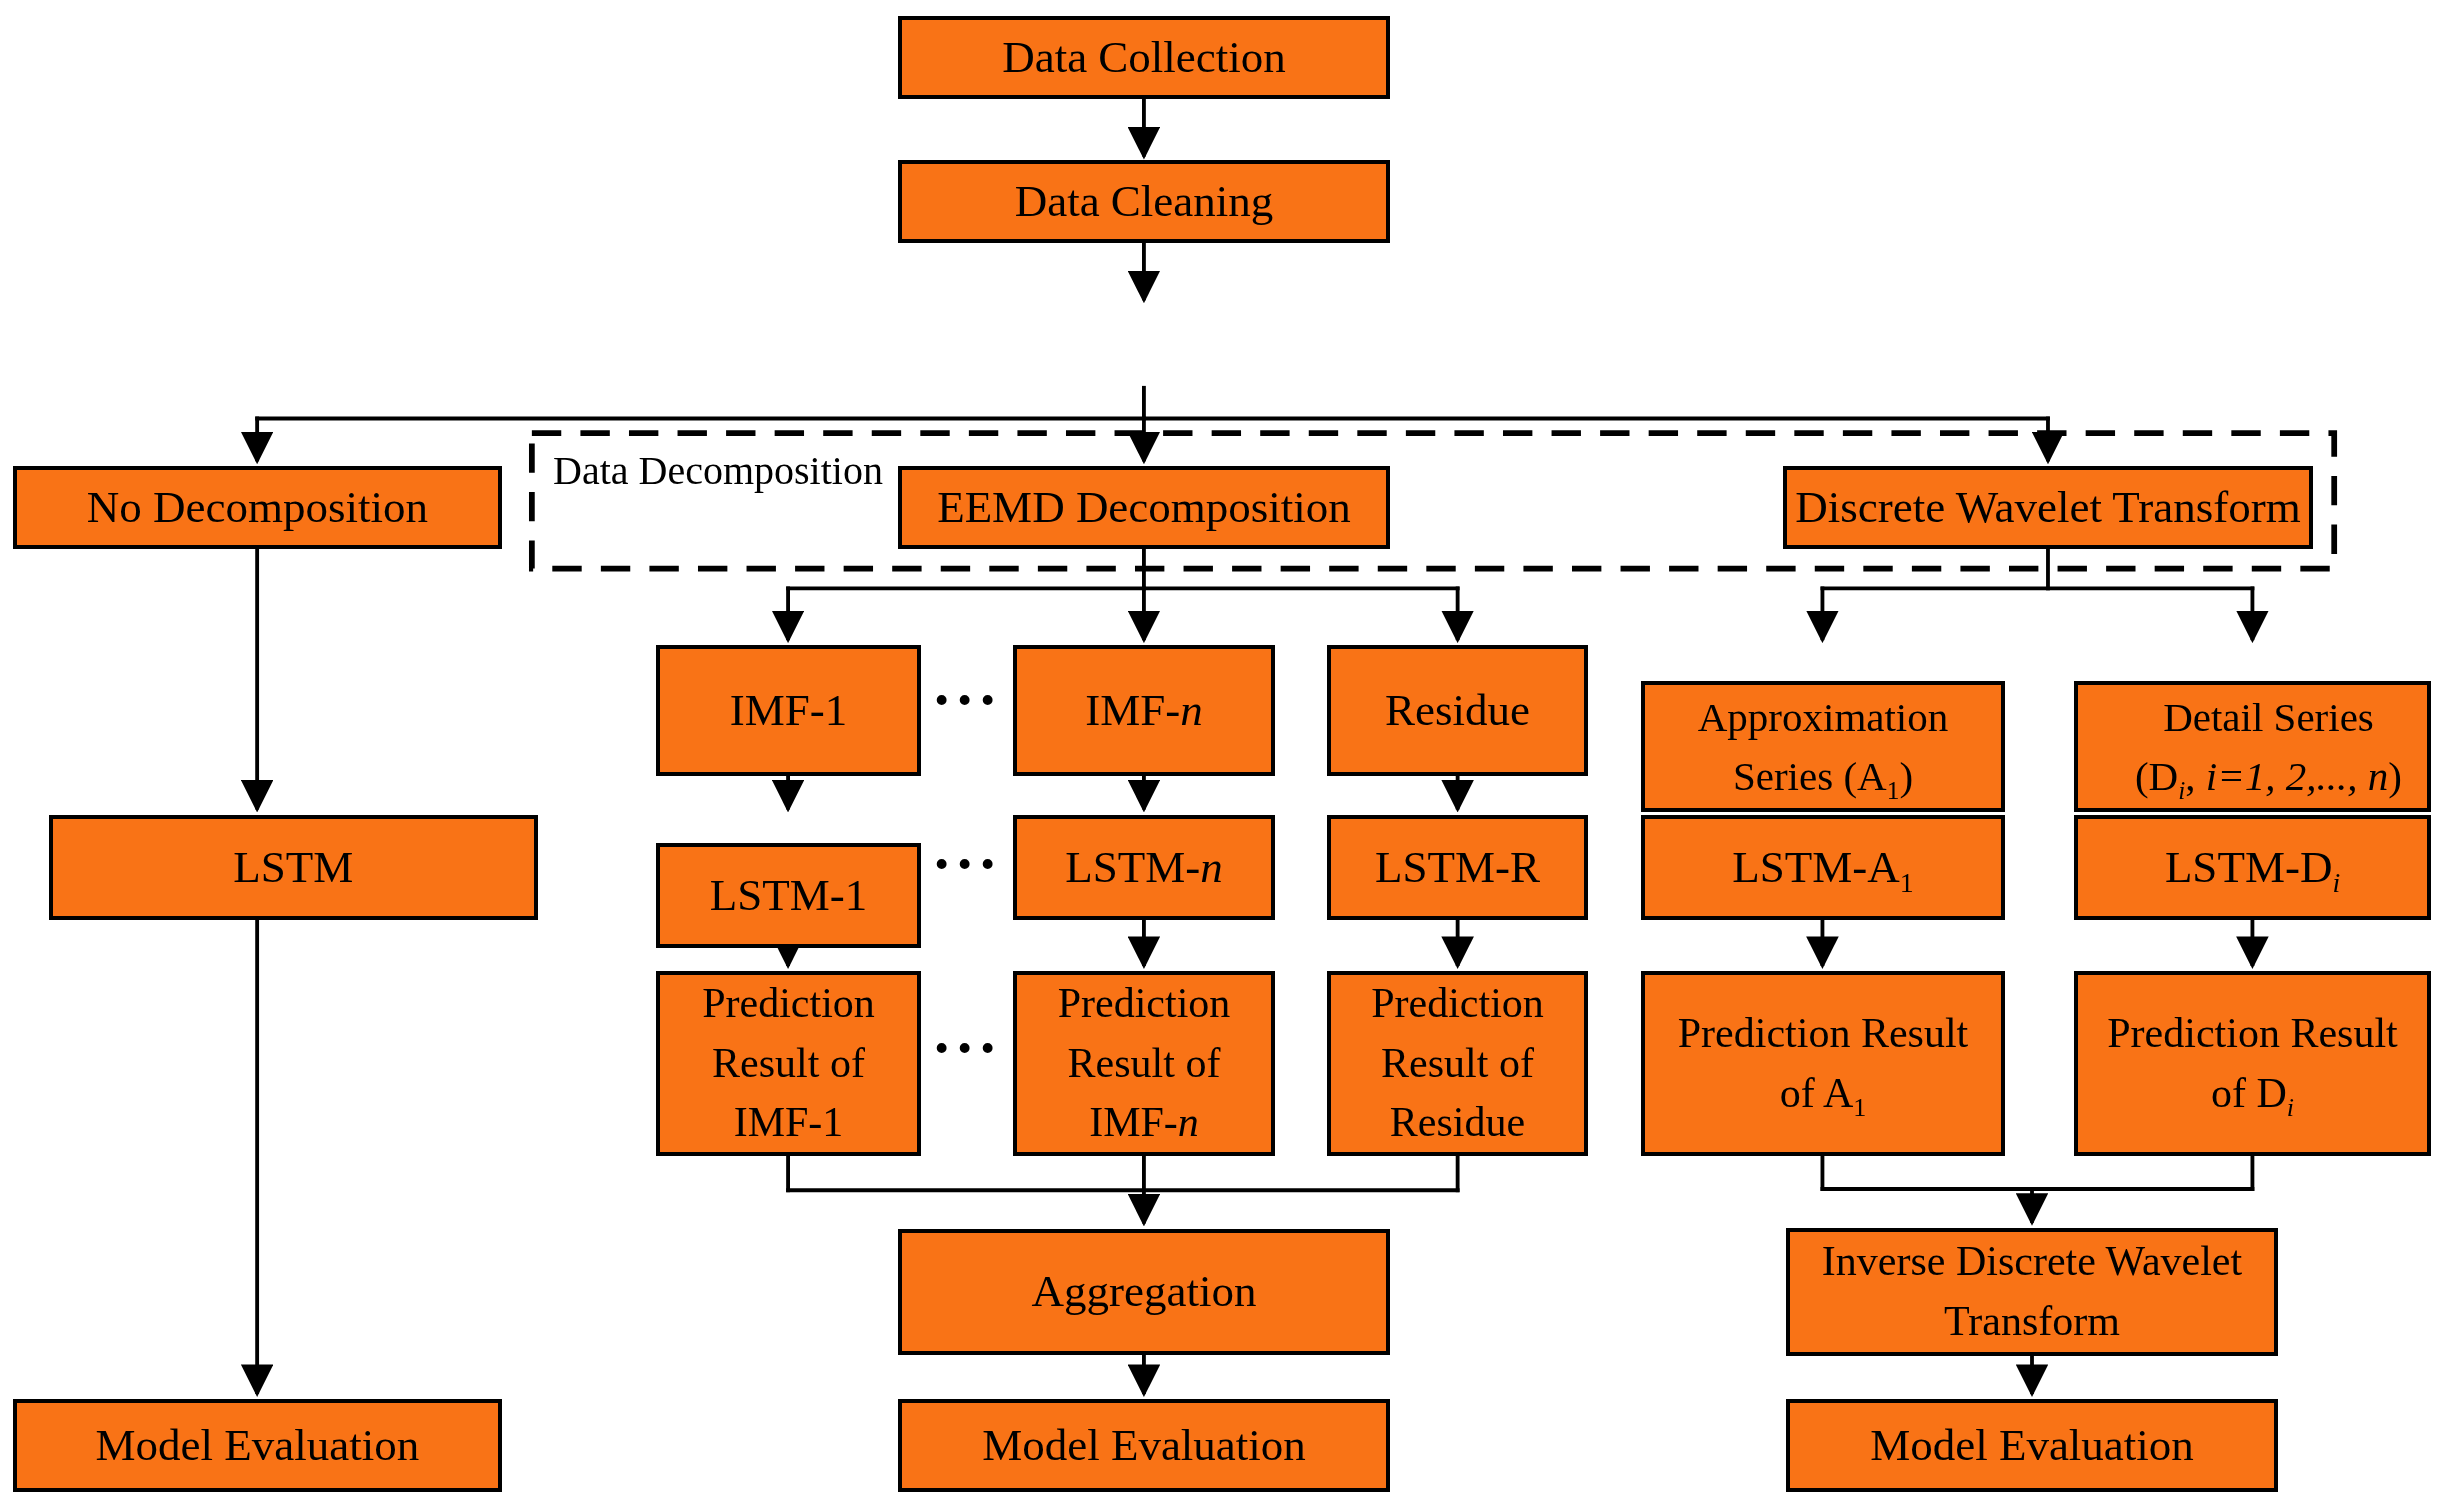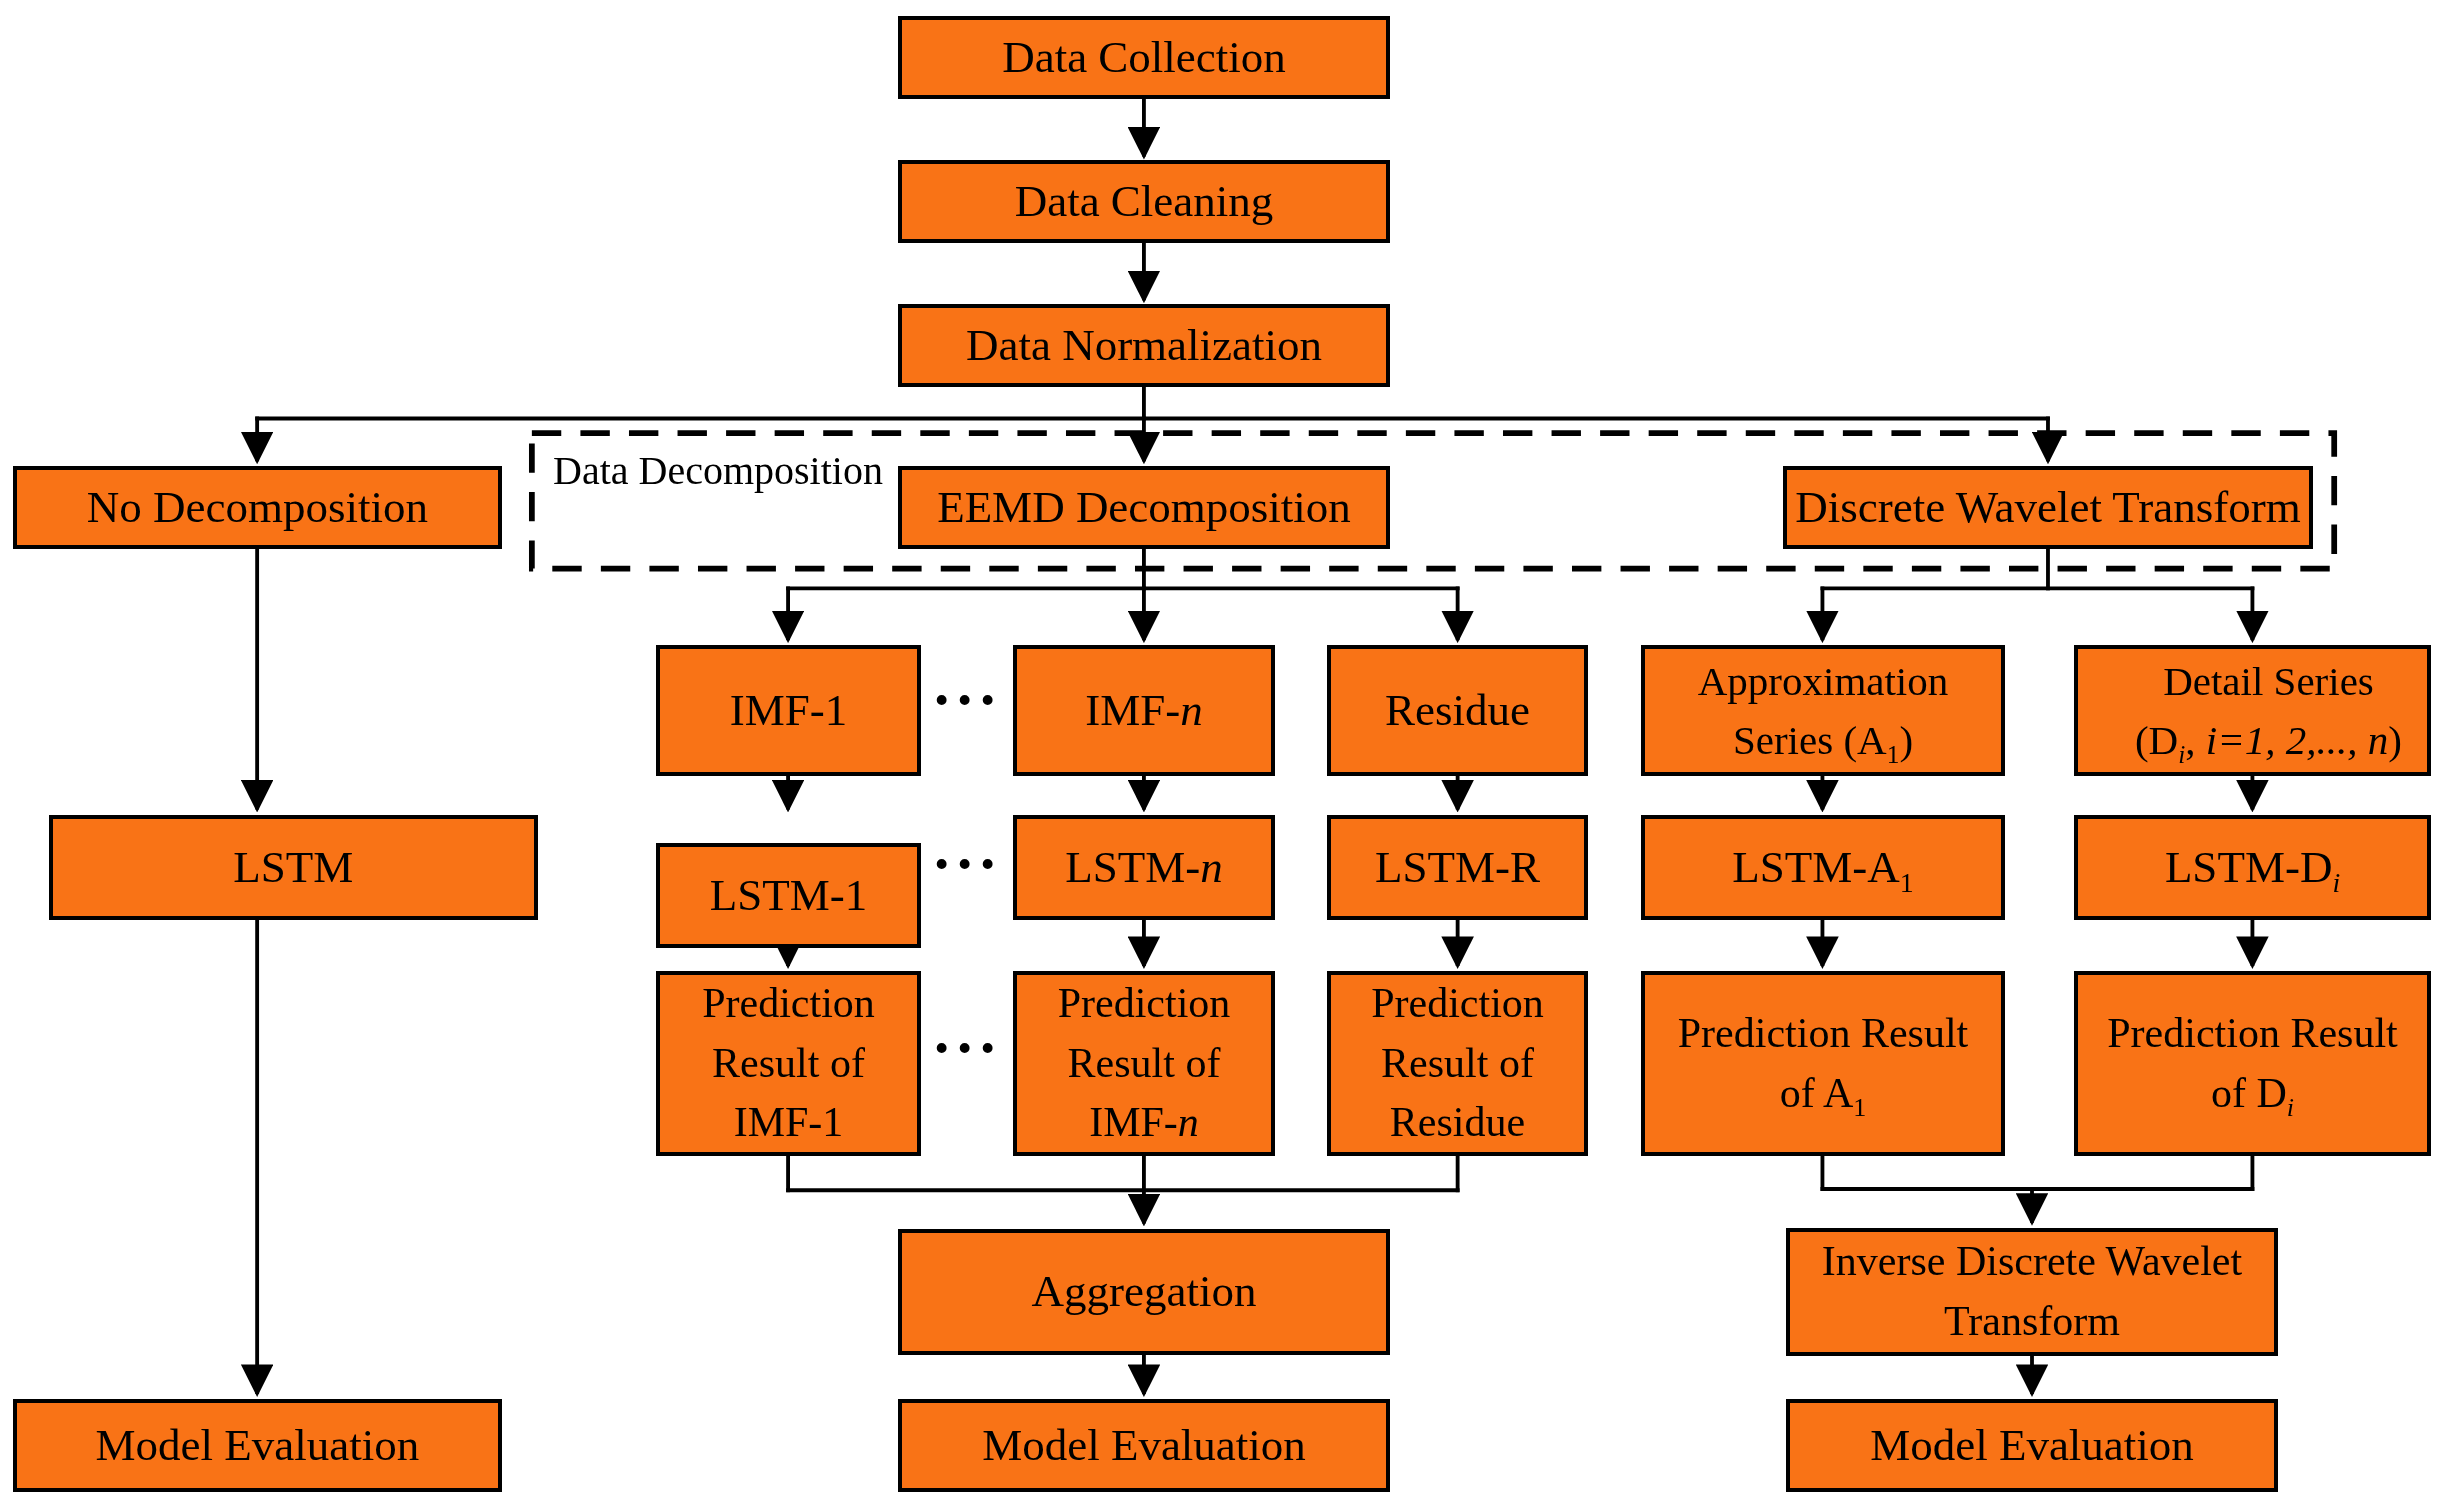--- a/index.html
+++ b/index.html
@@ -8,21 +8,21 @@
     font-family:"Liberation Serif","DejaVu Serif",serif;color:#000;
   }
   svg.wires{position:absolute;left:0;top:0;width:2438px;height:1511px;}
   .wire{stroke:#000;stroke-width:6;fill:none;stroke-linecap:square;}
   .node{
     position:absolute;display:flex;align-items:center;justify-content:center;
     text-align:center;background:#f97316;border:4.5px solid #000;box-sizing:border-box;
     font-size:45px;line-height:1.42;
   }
   .node.small{font-size:42px;}
-  .node.tight{font-size:41px;}
+  .node.tight{font-size:41px;margin-top:36px;}
   .node .lbl{display:inline-block;padding:0 5.1px;}
   sub{font-size:0.62em;line-height:0;}
   i{font-style:italic;}
   .group-label{
     position:absolute;font-size:40px;white-space:nowrap;
   }
   .dots{
     position:absolute;font-weight:bold;font-size:61px;letter-spacing:2.6px;
     transform:translate(-50%,-55%);line-height:1;
   }
@@ -118,23 +118,20 @@
   </svg>
 
   <div class="group-label" style="left:553px;top:447px;">Data Decomposition</div>
 
   <div class="node" style="left:898px;top:16px;width:492px;height:83px;">
       <span class="lbl"><span>Data Collection</span></span>
     </div>
   <div class="node" style="left:898px;top:160px;width:492px;height:83px;">
       <span class="lbl"><span>Data Cleaning</span></span>
     </div>
-  <div class="node" style="left:898px;top:304px;width:492px;height:83px;">
-      <span class="lbl"><span>Data Normalization</span></span>
-    </div>
 
   <div class="node" style="left:12.8px;top:466px;width:489px;height:83px;">
       <span class="lbl"><span>No Decomposition</span></span>
     </div>
   <div class="node" style="left:898px;top:466px;width:492px;height:83px;">
       <span class="lbl"><span>EEMD Decomposition</span></span>
     </div>
   <div class="node" style="left:1783px;top:466px;width:530px;height:83px;">
       <span class="lbl"><span>Discrete Wavelet Transform</span></span>
     </div>

